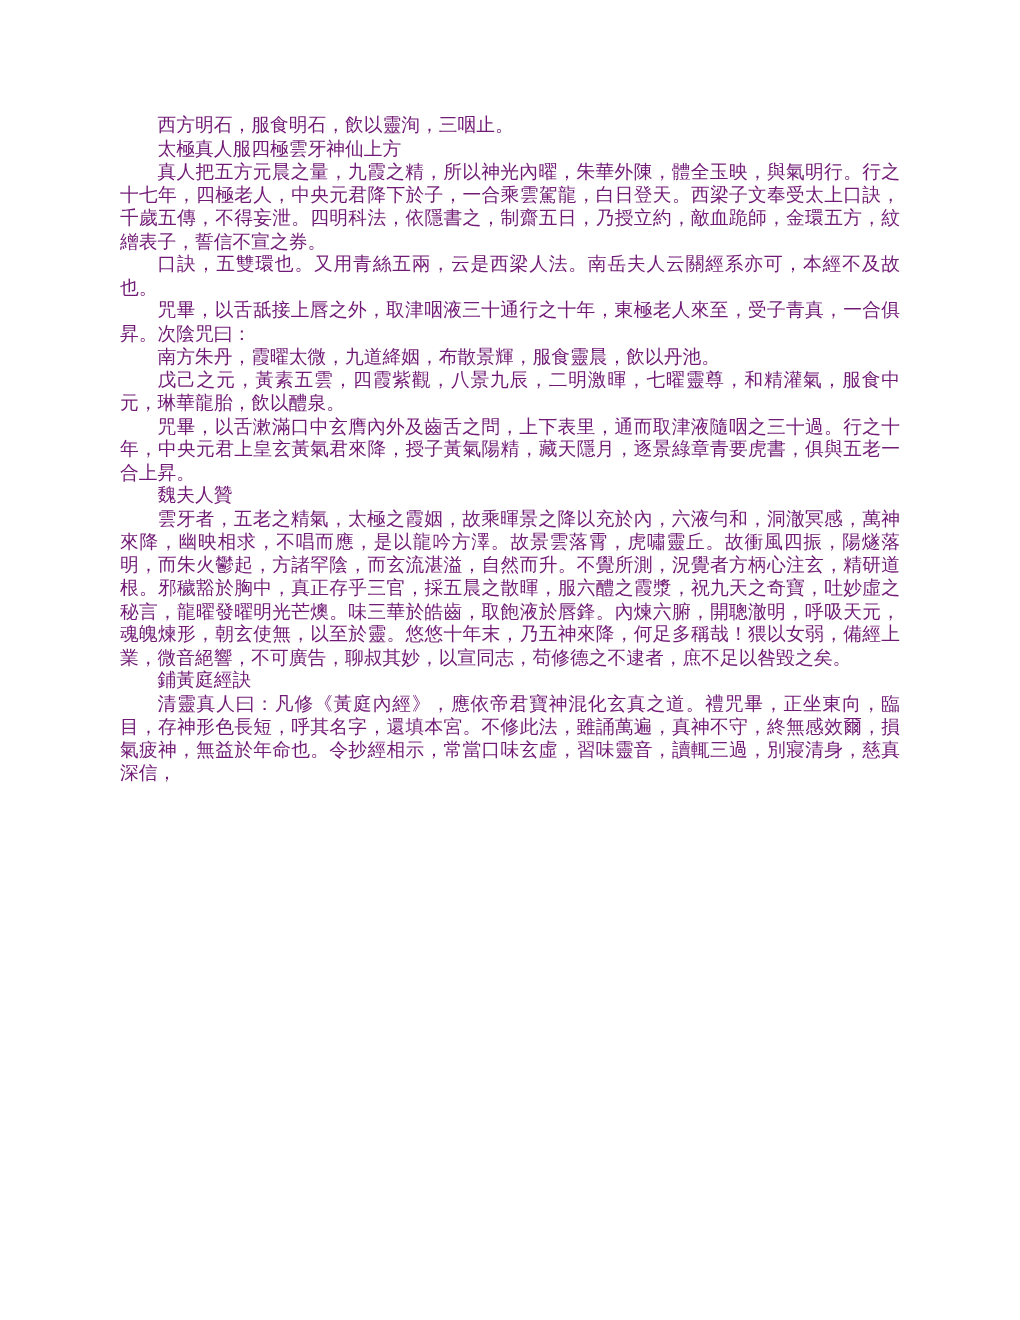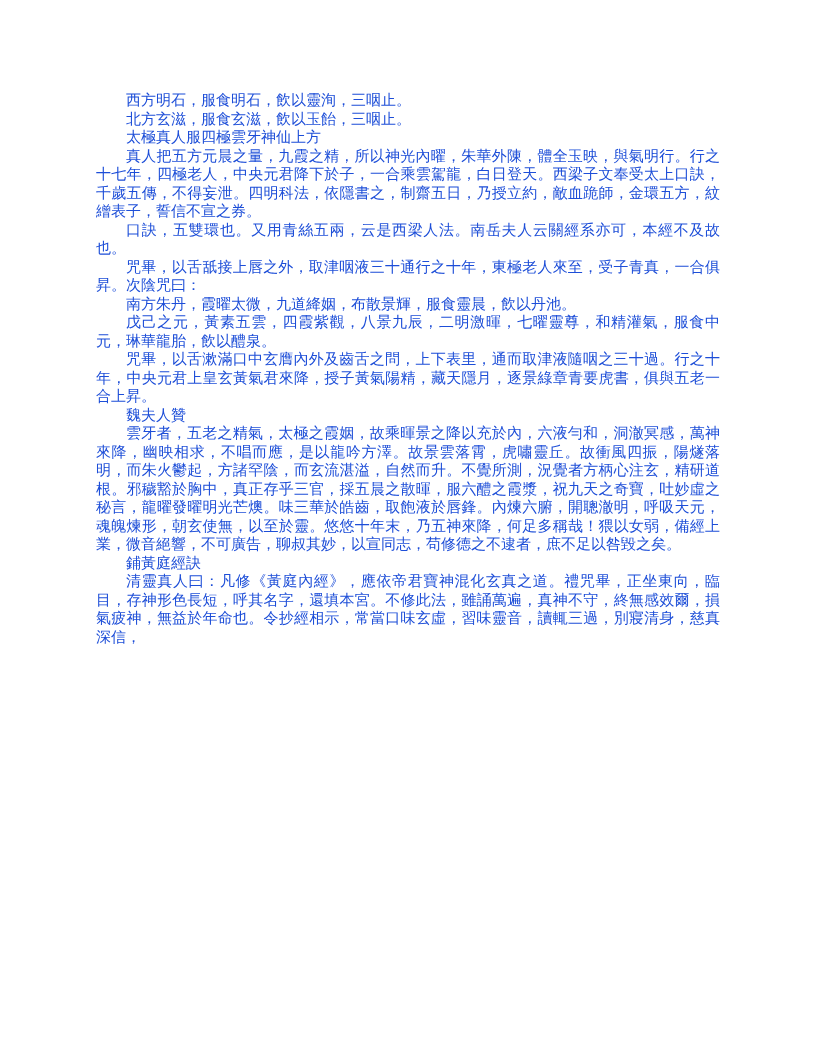--- a/index.html
+++ b/index.html
@@ -14,42 +14,41 @@
   }
   .page {
     box-sizing: border-box;
     width: 816px;
     height: 1056px;
     padding: 91px 96px 0 96px;
     background: #ffffff;
   }
   .doc-body {
     width: 624px;
-    color: #1d4ed8;
+    color: #701a75;
     font-family: "DejaVu Serif", "Liberation Serif", serif;
     font-size: 15px;
     line-height: 18.5px;
   }
   .para {
     margin: 0;
     padding: 0;
     text-indent: 2em;
     text-align: justify;
     text-justify: inter-ideograph;
     word-break: break-all;
     overflow-wrap: break-word;
   }
 </style>
 </head>
 <body>
 
 <div class="page">
   <div class="doc-body">
       <p class="para">西方明石，服食明石，飲以靈洵，三咽止。</p>
-      <p class="para">北方玄滋，服食玄滋，飲以玉飴，三咽止。</p>
       <p class="para">太極真人服四極雲牙神仙上方</p>
       <p class="para">真人把五方元晨之量，九霞之精，所以神光內曜，朱華外陳，體全玉映，與氣明行。行之十七年，四極老人，中央元君降下於子，一合乘雲駕龍，白日登天。西梁子文奉受太上口訣，千歲五傳，不得妄泄。四明科法，依隱書之，制齋五日，乃授立約，敵血跪師，金環五方，紋繒表子，誓信不宣之券。</p>
       <p class="para">口訣，五雙環也。又用青絲五兩，云是西梁人法。南岳夫人云關經系亦可，本經不及故也。</p>
       <p class="para">咒畢，以舌舐接上唇之外，取津咽液三十通行之十年，東極老人來至，受子青真，一合俱昇。次陰咒曰：</p>
       <p class="para">南方朱丹，霞曜太微，九道絳姻，布散景輝，服食靈晨，飲以丹池。</p>
       <p class="para">戊己之元，黃素五雲，四霞紫觀，八景九辰，二明激暉，七曜靈尊，和精灌氣，服食中元，琳華龍胎，飲以醴泉。</p>
       <p class="para">咒畢，以舌漱滿口中玄膺內外及齒舌之問，上下表里，通而取津液隨咽之三十過。行之十年，中央元君上皇玄黃氣君來降，授子黃氣陽精，藏天隱月，逐景綠章青要虎書，俱與五老一合上昇。</p>
       <p class="para">魏夫人贊</p>
       <p class="para">雲牙者，五老之精氣，太極之霞姻，故乘暉景之降以充於內，六液勻和，洞澈冥感，萬神來降，幽映相求，不唱而應，是以龍吟方澤。故景雲落霄，虎嘯靈丘。故衝風四振，陽燧落明，而朱火鬱起，方諸罕陰，而玄流湛溢，自然而升。不覺所測，況覺者方柄心注玄，精研道根。邪穢豁於胸中，真正存乎三官，採五晨之散暉，服六醴之霞漿，祝九天之奇寶，吐妙虛之秘言，龍曜發曜明光芒燠。味三華於皓齒，取飽液於唇鋒。內煉六腑，開聰澈明，呼吸天元，魂魄煉形，朝玄使無，以至於靈。悠悠十年末，乃五神來降，何足多稱哉！猥以女弱，備經上業，微音絕響，不可廣告，聊叔其妙，以宣同志，苟修德之不逮者，庶不足以咎毀之矣。</p>
       <p class="para">鋪黃庭經訣</p>

